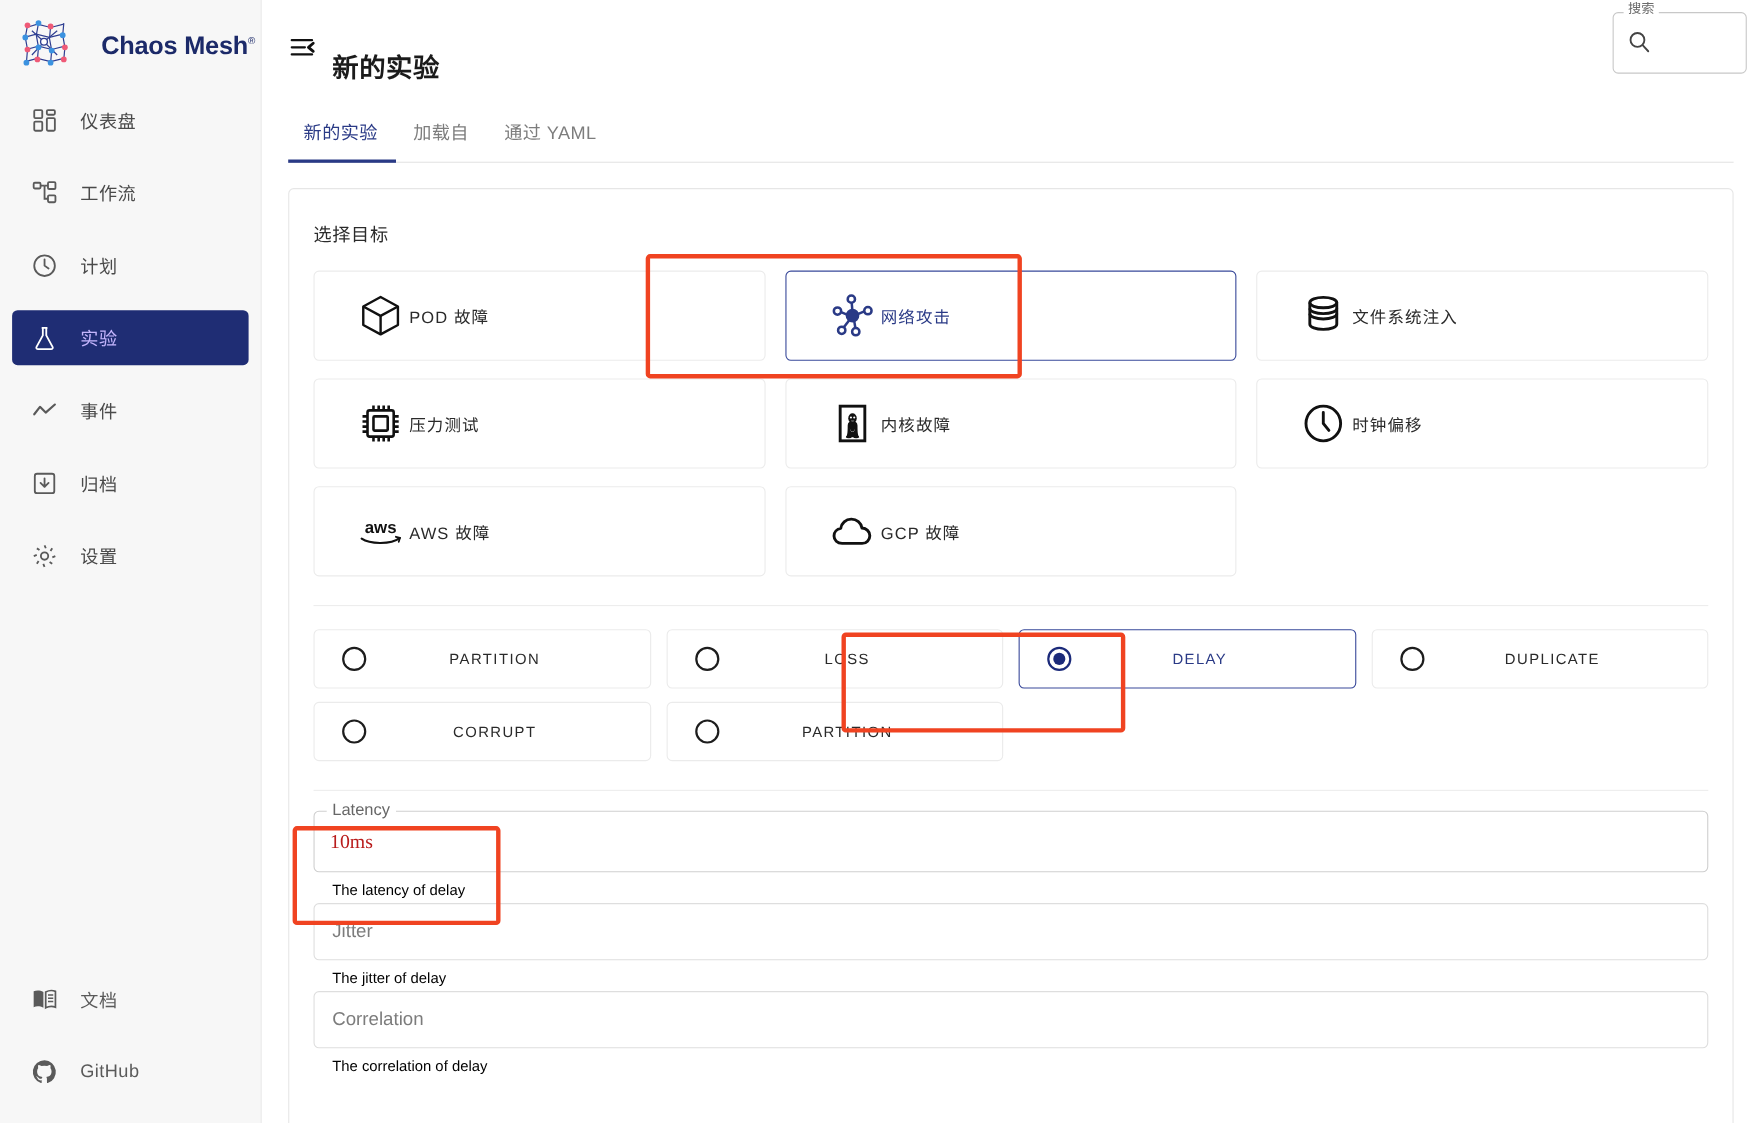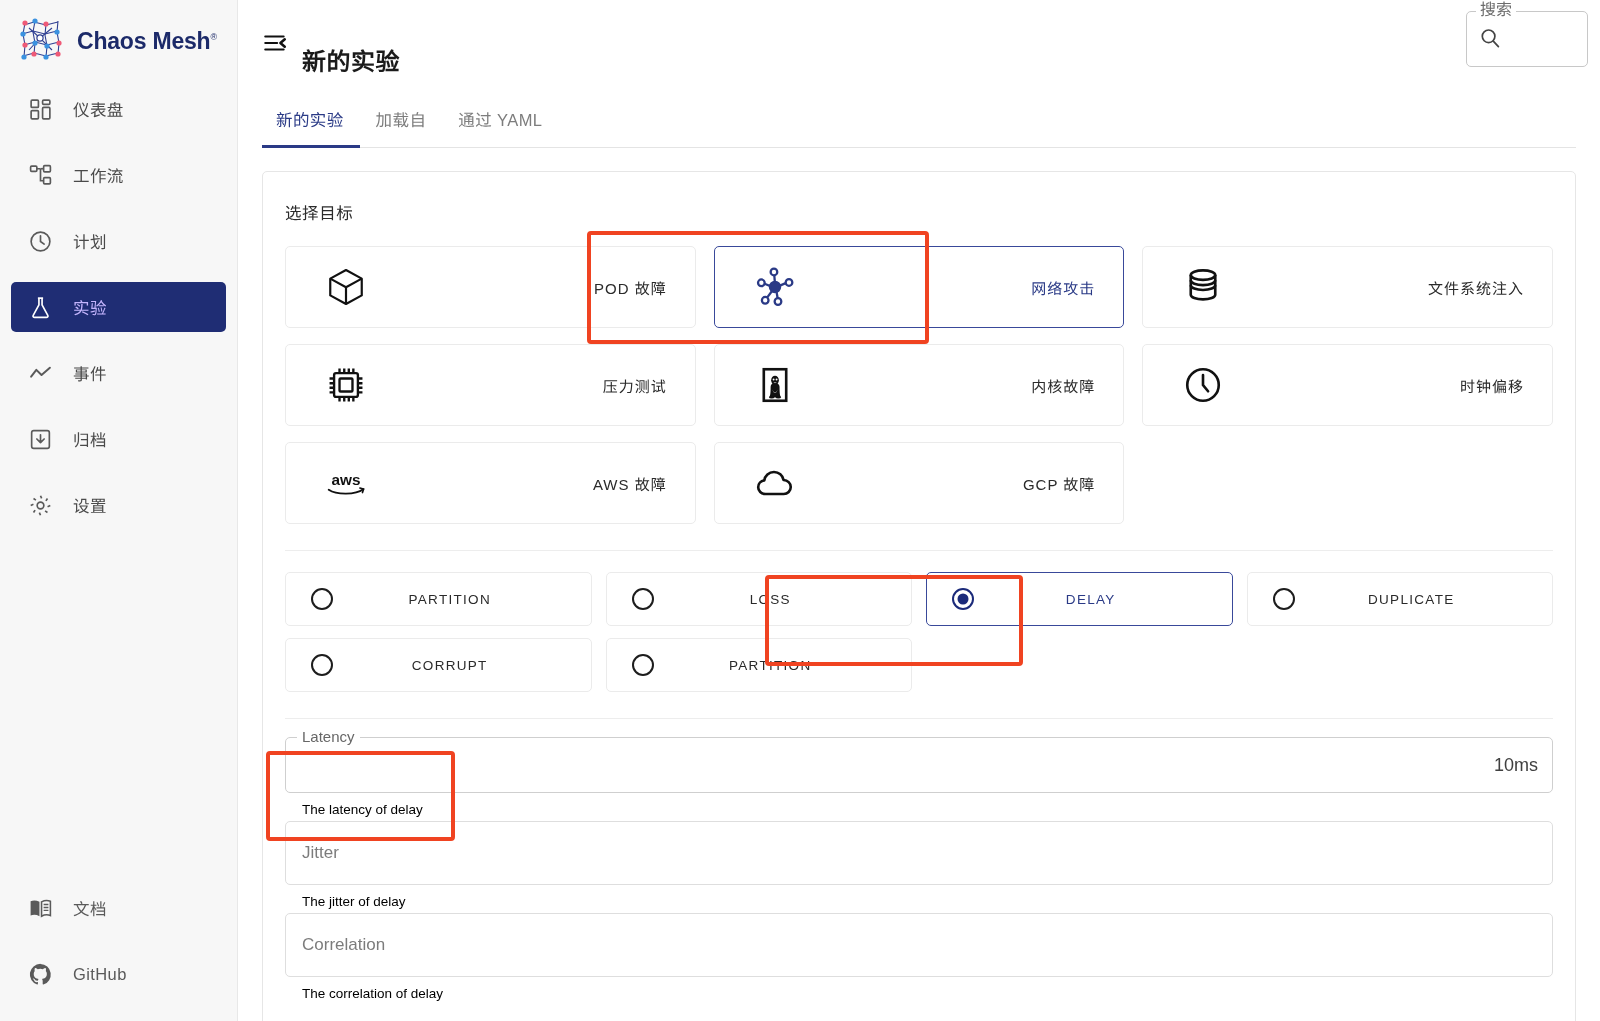--- a/index.html
+++ b/index.html
@@ -17,21 +17,21 @@
 
   
   .sidebar {
     width: 238px; min-width: 238px; height: 1021px;
     background: #f7f7f7;
     border-right: 1px solid #e8e8e8;
     display: flex; flex-direction: column;
     position: relative;
   }
   .brand {
-    display: flex; align-items: center; gap: 11px;
+    display: flex; align-items: center; gap: 26px;
     padding: 14px 0 0 16px; height: 68px;
   }
   .brand-logo { width: 50px; height: 48px; flex: 0 0 50px; }
   .brand-name {
     font-size: 23px; font-weight: bold; color: #1c2a69;
     letter-spacing: -0.2px; position: relative; white-space: nowrap;
   }
   .brand-name sup { font-size: 9px; vertical-align: super; font-weight: normal; }
 
   .nav { margin-top: 16px; padding: 0 11px; }
@@ -66,21 +66,21 @@
     width: 122px; height: 56px;
   }
   .search-box {
     position: absolute; inset: 0;
     border: 1px solid #c8c8c8; border-radius: 5px;
     background: #fff;
   }
   .search-legend {
     position: absolute; top: -9px; left: 10px;
     background: #fff; padding: 0 4px;
-    font-size: 16px; color: #6b6b6b; line-height: 1;
+    font-size: 12px; color: #6b6b6b; line-height: 1;
   }
   .search-icon-in { position: absolute; left: 12px; top: 15px; width: 24px; height: 24px; }
   .search-input {
     position: absolute; left: 40px; top: 1px; right: 2px; bottom: 1px;
     border: 0; outline: 0; background: transparent;
     font-family: inherit; font-size: 15px; color: #222;
   }
 
   
   .tabs {
@@ -118,21 +118,21 @@
   }
   .card {
     height: 82px; border: 1px solid #ebebeb; border-radius: 5px;
     display: flex; align-items: center; background: #fff; cursor: pointer;
   }
   .card .card-ico {
     width: 52px; height: 52px; margin-left: 34px; flex: 0 0 52px;
     display: flex; align-items: center; justify-content: center;
   }
   .card .card-label {
-    flex: 1; text-align: right; font-size: 15px;
+    flex: 1; text-align: left; font-size: 15px;
     letter-spacing: 1px; color: #2a2a2a; padding-right: 28px;
   }
   .card.selected { border: 1px solid #39499a; }
   .card.selected .card-label { color: #2a3a86; }
 
   .divider { height: 1px; background: #ededed; margin: 26px 22px 0 22px; }
 
   .radio-grid {
     display: grid; grid-template-columns: repeat(4, 1fr);
     gap: 12px 14px; padding: 21px 22px 0 22px;
@@ -166,24 +166,24 @@
     position: relative; height: 56px;
     border: 1px solid #cfcfcf; border-radius: 5px;
     margin-top: 18px;
   }
   .field-outlined .legend {
     position: absolute; top: -9px; left: 11px; background: #fff;
     padding: 0 5px; font-size: 15px; color: #676767; line-height: 1;
   }
   .field-outlined input {
     position: absolute; inset: 0; border: 0; outline: 0; background: transparent;
-    padding: 0 14px; font-family: Liberation Sans, sans-serif; font-size: 18px; color: #404040; text-align: right;
+    padding: 0 14px; font-family: Liberation Serif, serif; font-size: 18px; color: #b91c1c;
   }
   .field-plain {
-    position: relative; height: 64px;
+    position: relative; height: 52px;
     border: 1px solid #dedede; border-radius: 5px; margin-top: 4px;
   }
   .field-plain input {
     position: absolute; inset: 0; border: 0; outline: 0; background: transparent;
     padding: 0 16px; font-family: inherit; font-size: 17px; color: #1b1b1b;
   }
   .field-plain input::placeholder { color: #7c7c7c; opacity: 1; }
   .helper { font-size: 13.5px; color: #000000; padding: 9px 0 0 17px; }
 
   

